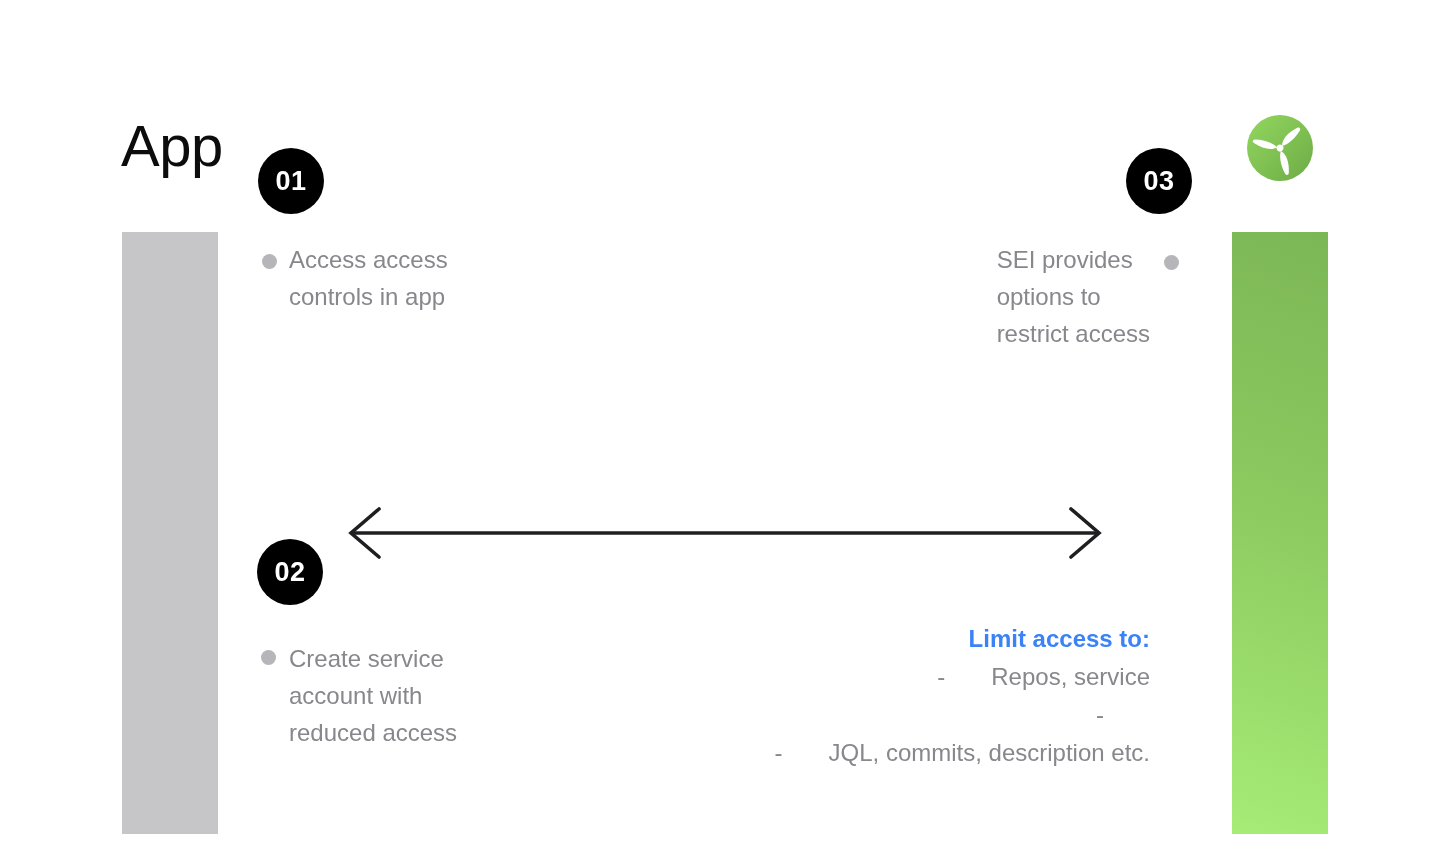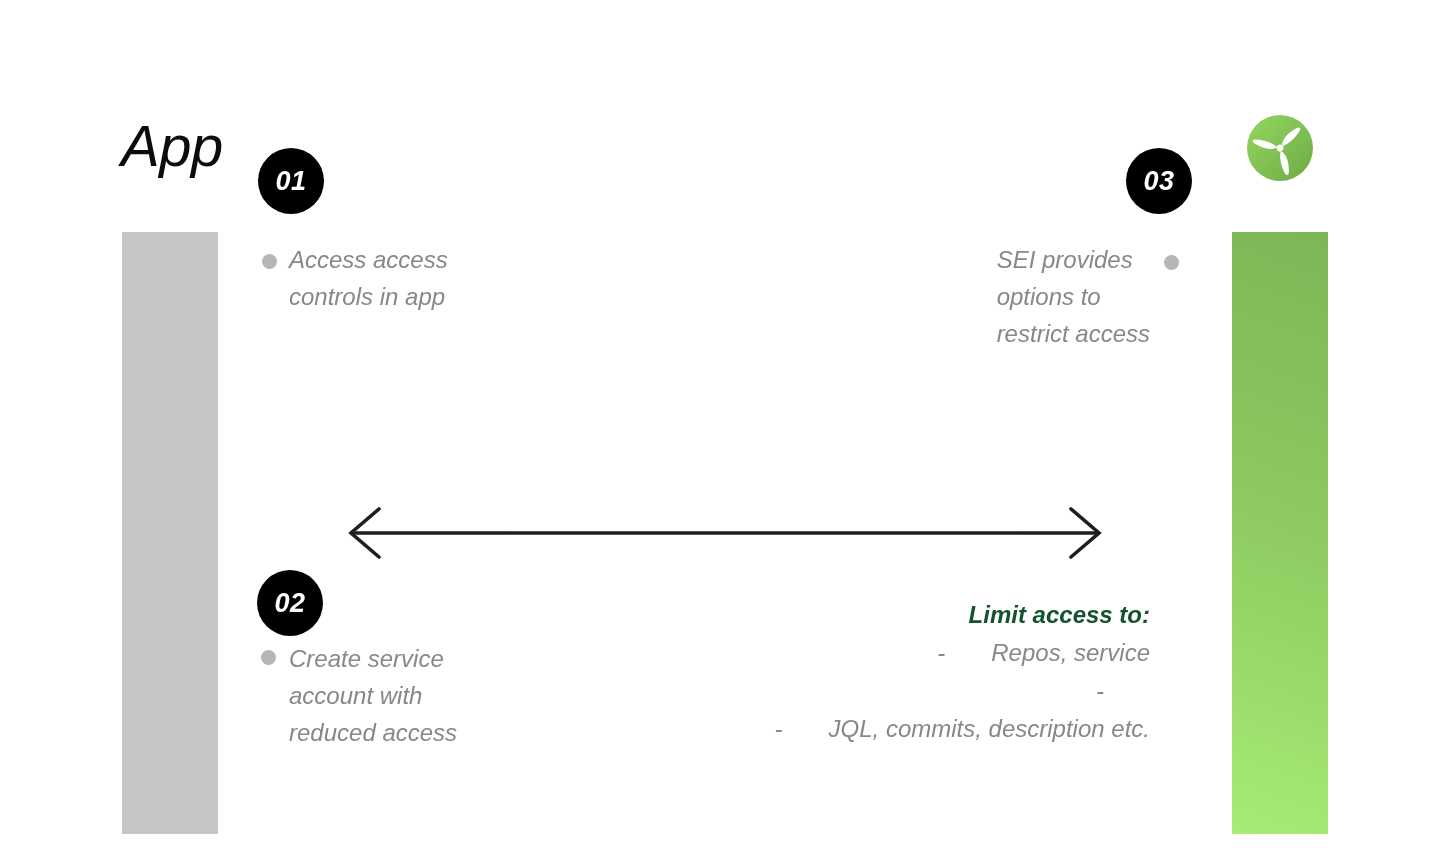--- a/index.html
+++ b/index.html
@@ -1,21 +1,21 @@
 <!DOCTYPE html>
 <html><head>
 <meta charset="utf-8">
 <style>
   * { margin: 0; padding: 0; box-sizing: border-box; }
   html, body {
     width: 1444px; height: 848px;
     background: #ffffff;
     font-family: "Liberation Sans", "DejaVu Sans", sans-serif;
   }
-  .canvas { position: relative; width: 1444px; height: 848px; background: #fff; overflow: hidden; font-style: italic; }
+  .canvas { position: relative; width: 1444px; height: 848px; background: #fff; overflow: hidden; }
 
   .app-title {
     position: absolute; left: 121px; top: 114px;
     font-size: 58px; font-weight: 400; color: #0c0c0d; letter-spacing: -0.5px;
     line-height: 1.1;
   }
 
   .bar-left {
     position: absolute; left: 122px; top: 232px; width: 96px; height: 602px;
     background: #c6c6c8;
@@ -26,21 +26,21 @@
   }
 
   .logo { position: absolute; left: 1247px; top: 115px; width: 66px; height: 66px; }
 
   .num-circle {
     position: absolute; width: 66px; height: 66px; border-radius: 50%;
     background: #000000; color: #ffffff; font-weight: bold; font-size: 27px;
     display: flex; align-items: center; justify-content: center; letter-spacing: 0.5px;
   }
   .circle-01 { left: 258px; top: 148px; }
-  .circle-02 { left: 257px; top: 570px; }
+  .circle-02 { left: 257px; top: 539px; }
   .circle-03 { left: 1126px; top: 148px; }
 
   .step-text {
     position: absolute; font-size: 24px; line-height: 37px; color: #87878c;
     white-space: pre-line;
   }
   .text-01 { left: 289px; top: 241px; }
   .text-02 { left: 289px; top: 640px; }
   .text-03 { right: 294px; top: 241px; text-align: left; }
 
@@ -51,21 +51,21 @@
   .bullet-01 { left: 262px; top: 254px; }
   .bullet-02 { left: 261px; top: 650px; }
   .bullet-03 { left: 1164px; top: 255px; }
 
   .arrow { position: absolute; left: 345px; top: 504px; width: 760px; height: 58px; }
 
   .limit-block {
     position: absolute; right: 294px; top: 596px;
     font-size: 24px; line-height: 38px; color: #87878c;
   }
-  .limit-title { font-weight: bold; color: #14532d; text-align: right; }
+  .limit-title { font-weight: bold; color: #3b82f6; text-align: right; margin-top: 24px; }
   .limit-item { display: flex; justify-content: flex-end; }
   .limit-item .dash { margin-right: 46px; }
 </style>
 </head>
 <body>
 
 <div class="canvas">
 
   <div class="app-title">App</div>
 

